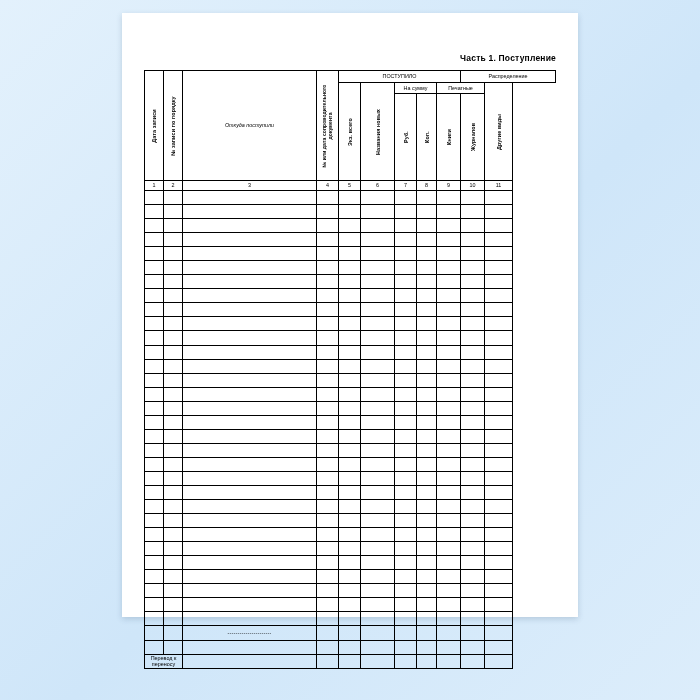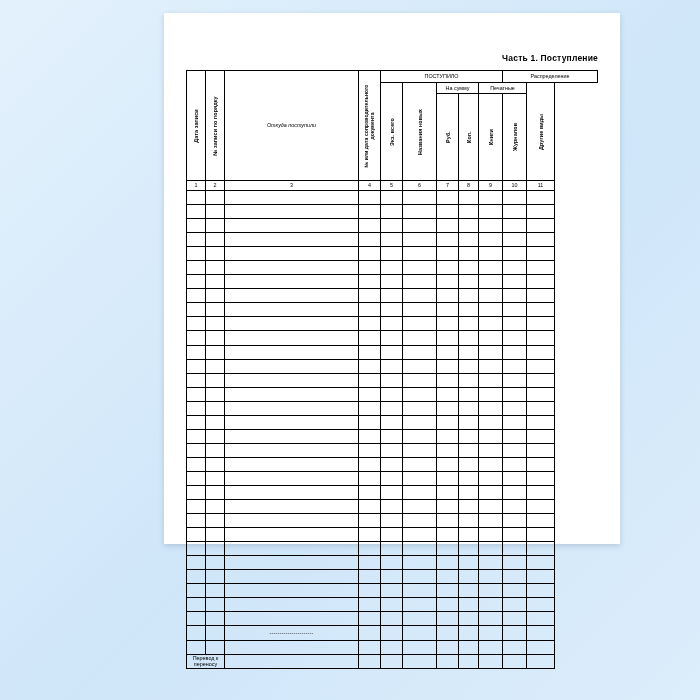--- a/index.html
+++ b/index.html
@@ -20,24 +20,23 @@
     height: 700px;
     background: linear-gradient(135deg, #e3f1fc 0%, #cfe6f9 55%, #dcedfb 100%);
   }
 
   
   #sheet {
     position: absolute;
     left: 122px;
     top: 13px;
     width: 456px;
-    height: 531px;
+    height: 604px;
     background: #ffffff;
     box-shadow: 0 2px 6px rgba(40,70,100,0.20);
-    margin-left: 42px;
   }
 
   #sheet-inner {
     position: absolute;
     left: 0;
     top: 0;
     width: 456px;
     height: 672px;
   }
 

